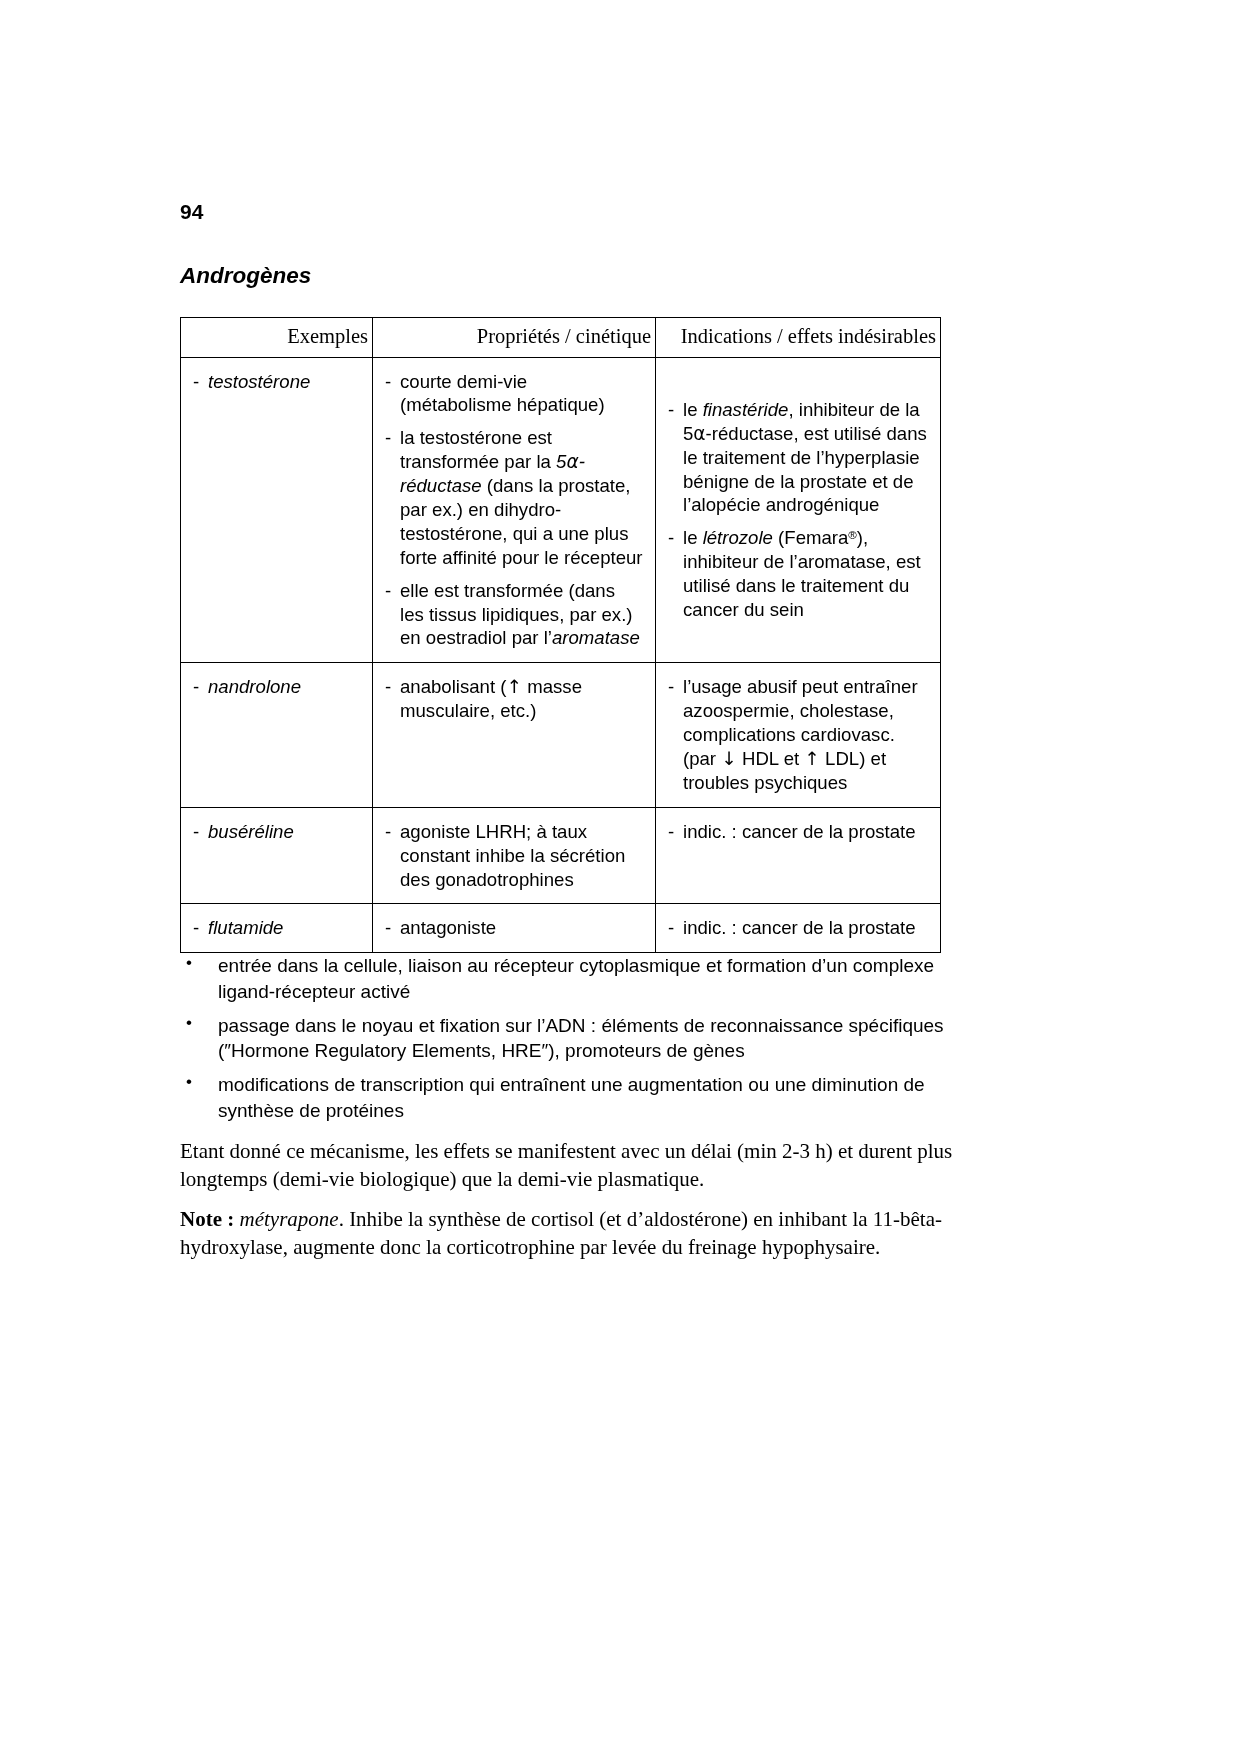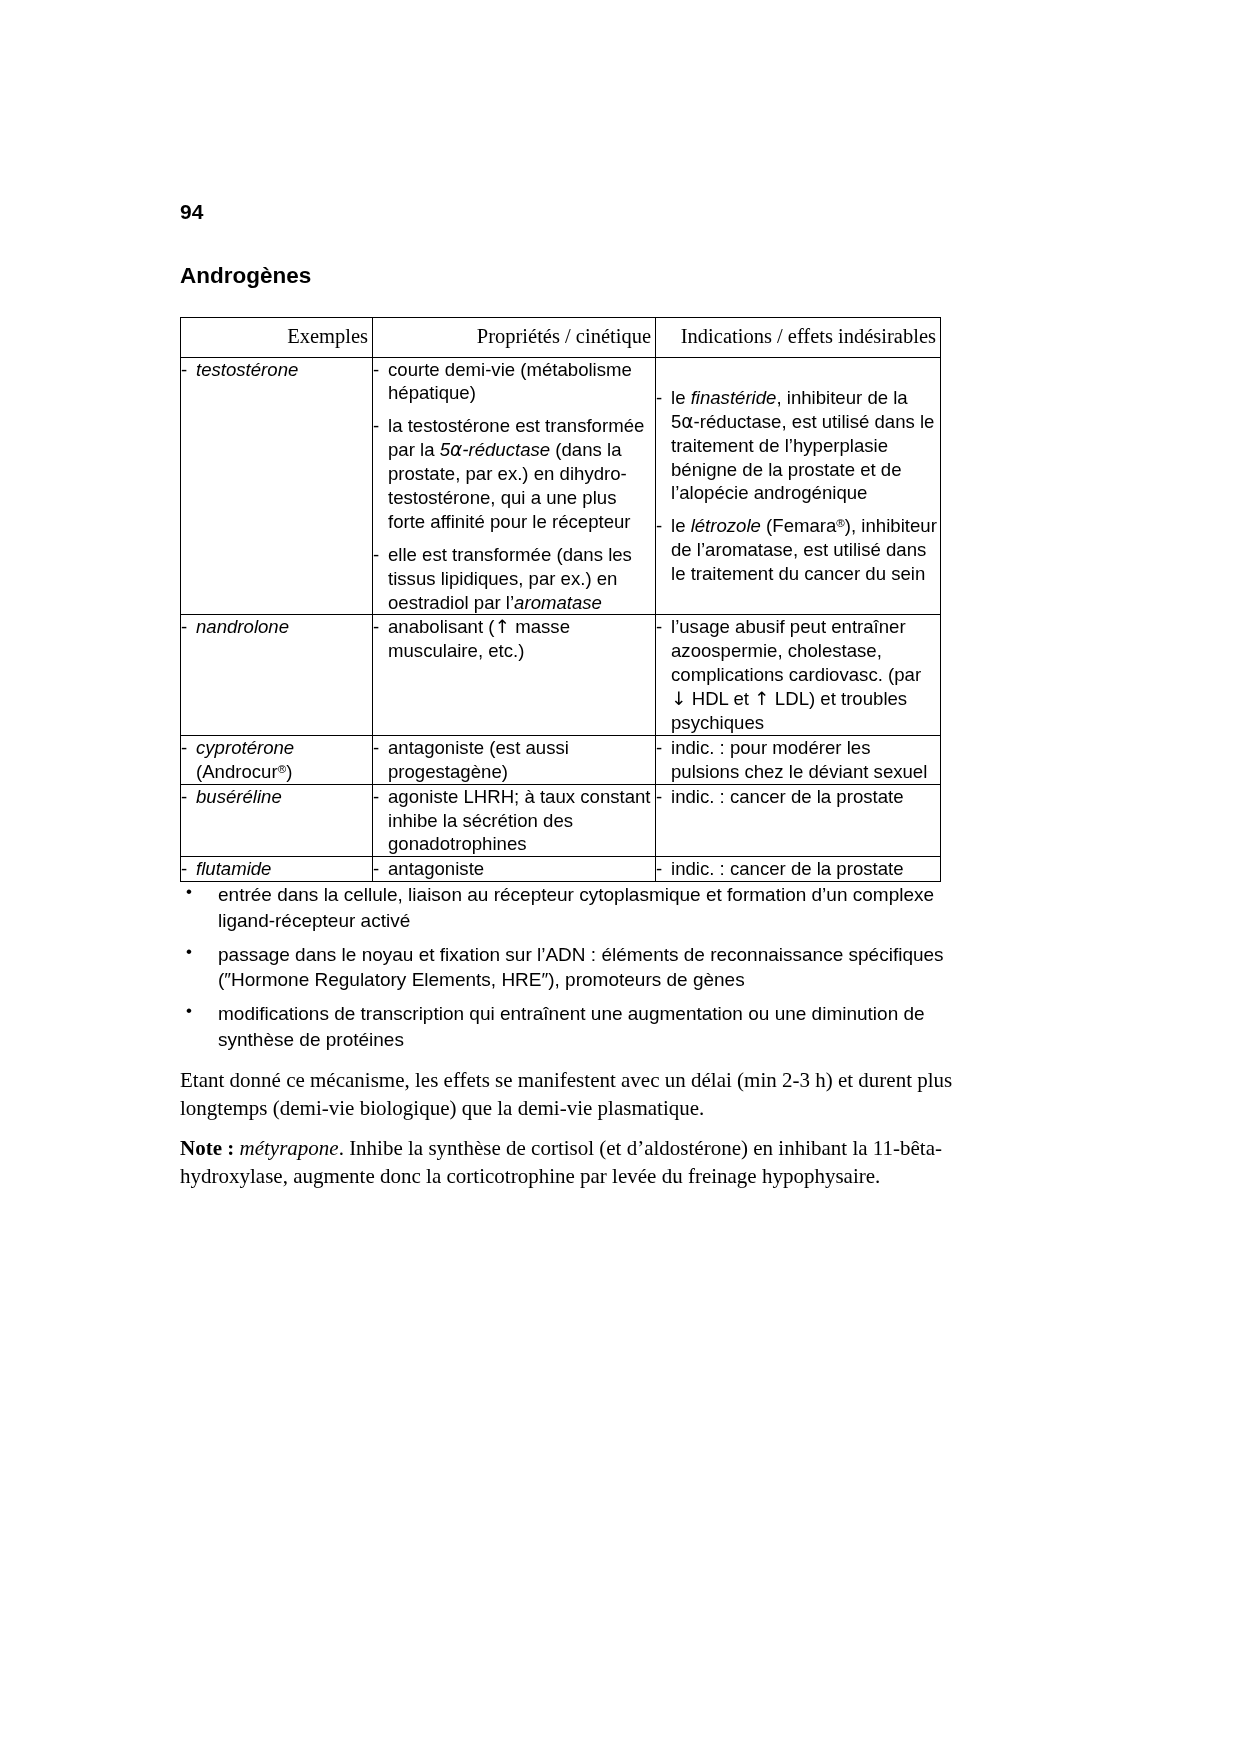--- a/index.html
+++ b/index.html
@@ -34,37 +34,38 @@
     font-weight: bold;
     font-size: 21px;
     letter-spacing: 0px;
     margin: 0 0 40px 0;
     line-height: 1.1;
   }
 
   .section-heading {
     font-family: "Liberation Sans", sans-serif;
     font-weight: bold;
+    font-style: italic;
     font-size: 22.5px;
     margin: 0 0 28px 0;
     line-height: 1.15;
   }
 
   
   table.drug-table {
     border-collapse: collapse;
     width: 760px;
     table-layout: fixed;
     margin: 0;
   }
   table.drug-table td,
   table.drug-table th {
     border: 1.6px solid #000;
     vertical-align: top;
-    padding: 0;
+    padding: 12px;
   }
   table.drug-table thead th {
     text-align: right;
     font-family: "Liberation Serif", serif;
     font-weight: normal;
     font-size: 20.5px;
     padding: 7px 4px 8px 4px;
     line-height: 1.15;
   }
   col.c1 { width: 192px; }
@@ -214,37 +215,20 @@
               <li>anabolisant (<span class="arrow">↑</span> masse musculaire, etc.)</li>
             </ul>
           </td>
           <td class="cell">
             <ul class="dashlist">
               <li>l’usage abusif peut entraîner azoospermie, cholestase, complications cardiovasc. (par <span class="arrow">↓</span> HDL et <span class="arrow">↑</span> LDL) et troubles psychiques</li>
             </ul>
           </td>
         </tr>
 
-        <tr>
-          <td class="cell">
-            <ul class="dashlist">
-              <li><span class="it">cyprotérone</span><br>(Androcur<span class="reg">®</span>)</li>
-            </ul>
-          </td>
-          <td class="cell">
-            <ul class="dashlist">
-              <li>antagoniste (est aussi progestagène)</li>
-            </ul>
-          </td>
-          <td class="cell">
-            <ul class="dashlist">
-              <li>indic. : pour modérer les pulsions chez le déviant sexuel</li>
-            </ul>
-          </td>
-        </tr>
 
         <tr>
           <td class="cell">
             <ul class="dashlist">
               <li><span class="it">buséréline</span></li>
             </ul>
           </td>
           <td class="cell">
             <ul class="dashlist">
               <li>agoniste LHRH; à taux constant inhibe la sécrétion des gonadotrophines</li>

